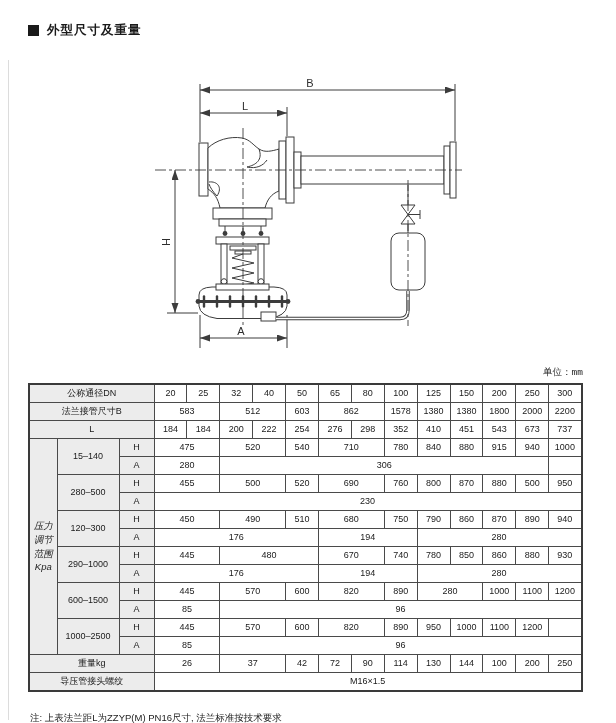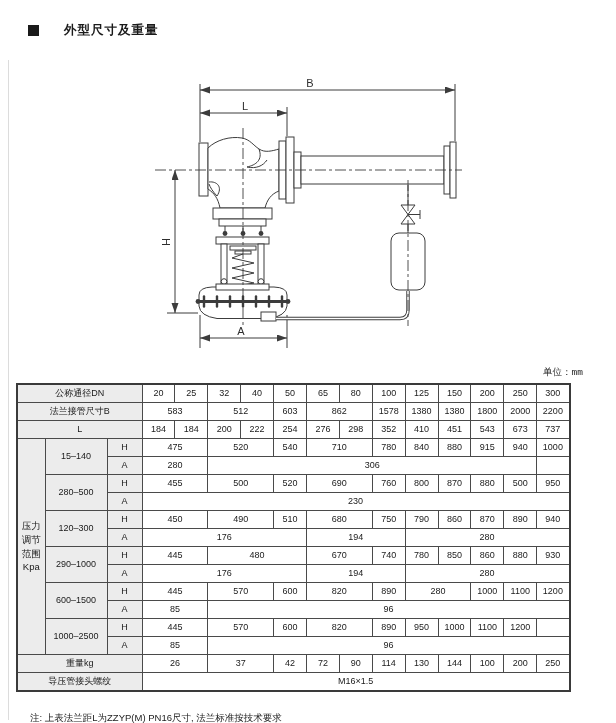--- a/index.html
+++ b/index.html
@@ -2,39 +2,39 @@
 <html><head>
 <meta charset="utf-8">
 <style>
   html,body{margin:0;padding:0;}
   body{
     width:616px;height:723px;position:relative;background:#ffffff;
     font-family:"Liberation Sans","DejaVu Sans",sans-serif;color:#1a1a1a;
     overflow:hidden;
   }
   .page-edge{position:absolute;left:8px;top:60px;width:1px;height:660px;background:#dcdcdc;}
-  .section-header{position:absolute;left:28px;top:22px;display:flex;align-items:center;gap:25px;}
+  .section-header{position:absolute;left:28px;top:22px;display:flex;align-items:center;gap:8px;}
   .section-header .marker{width:11px;height:11px;background:#1a1a1a;}
   .section-header .title{font-size:12.5px;font-weight:bold;letter-spacing:1px;}
   #drawing{position:absolute;left:0;top:70px;}
   .unit-label{position:absolute;top:366px;left:30px;width:553px;text-align:right;font-size:9.5px;color:#222;font-family:Liberation Mono, monospace;}
   table.dims{
-    position:absolute;left:16px;top:383px;width:553px;
+    position:absolute;left:28px;top:383px;width:553px;
     border-collapse:collapse;table-layout:fixed;
     border:2px solid #3a3a3a;
     padding-left:8px;
   }
   table.dims td{
     border:1px solid #4a4a4a;height:17px;padding:0 1px;
     text-align:center;vertical-align:middle;
     font-size:9px;line-height:1.05;color:#1a1a1a;
     overflow:hidden;white-space:nowrap;
   }
   table.dims td.label{background:#ececec;}
-  table.dims td.group{white-space:pre-line;line-height:1.45;font-size:9.5px;}
+  table.dims td.group{white-space:pre-line;line-height:1.45;font-size:9.5px;font-style:italic;}
   .footnote{position:absolute;left:30px;top:712px;font-size:9.5px;color:#222;}
 </style>
 </head>
 <body>
 
 <div class="page-edge"></div>
 
 <div class="section-header">
   <div class="marker"></div>
   <span class="title">外型尺寸及重量</span>

